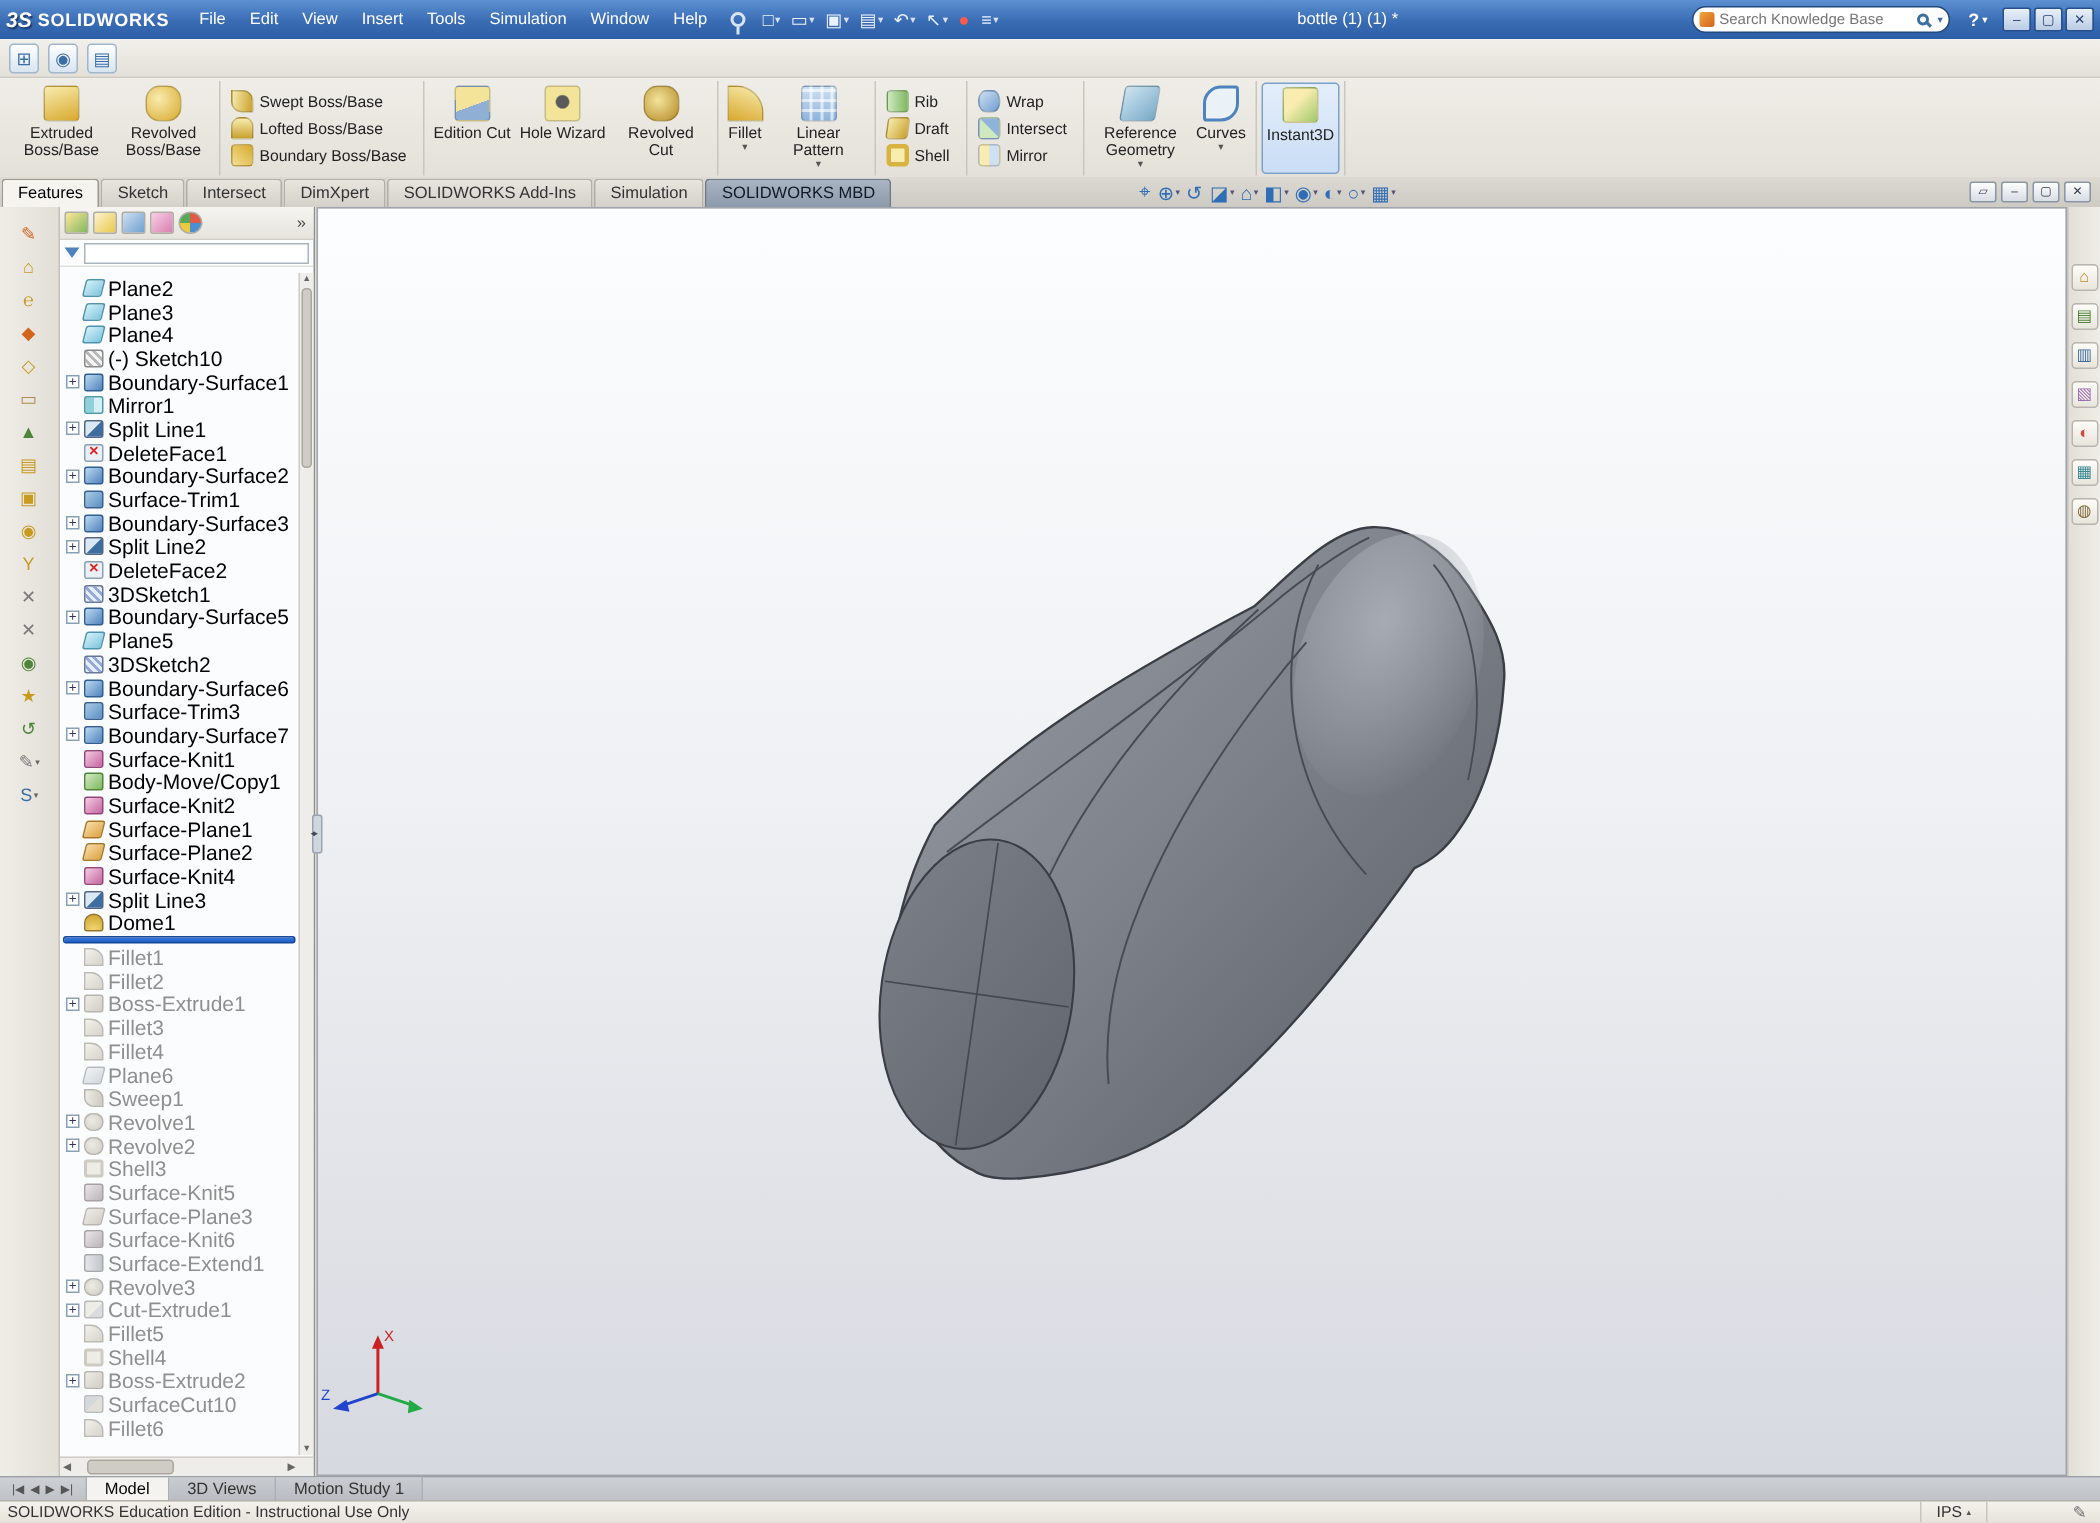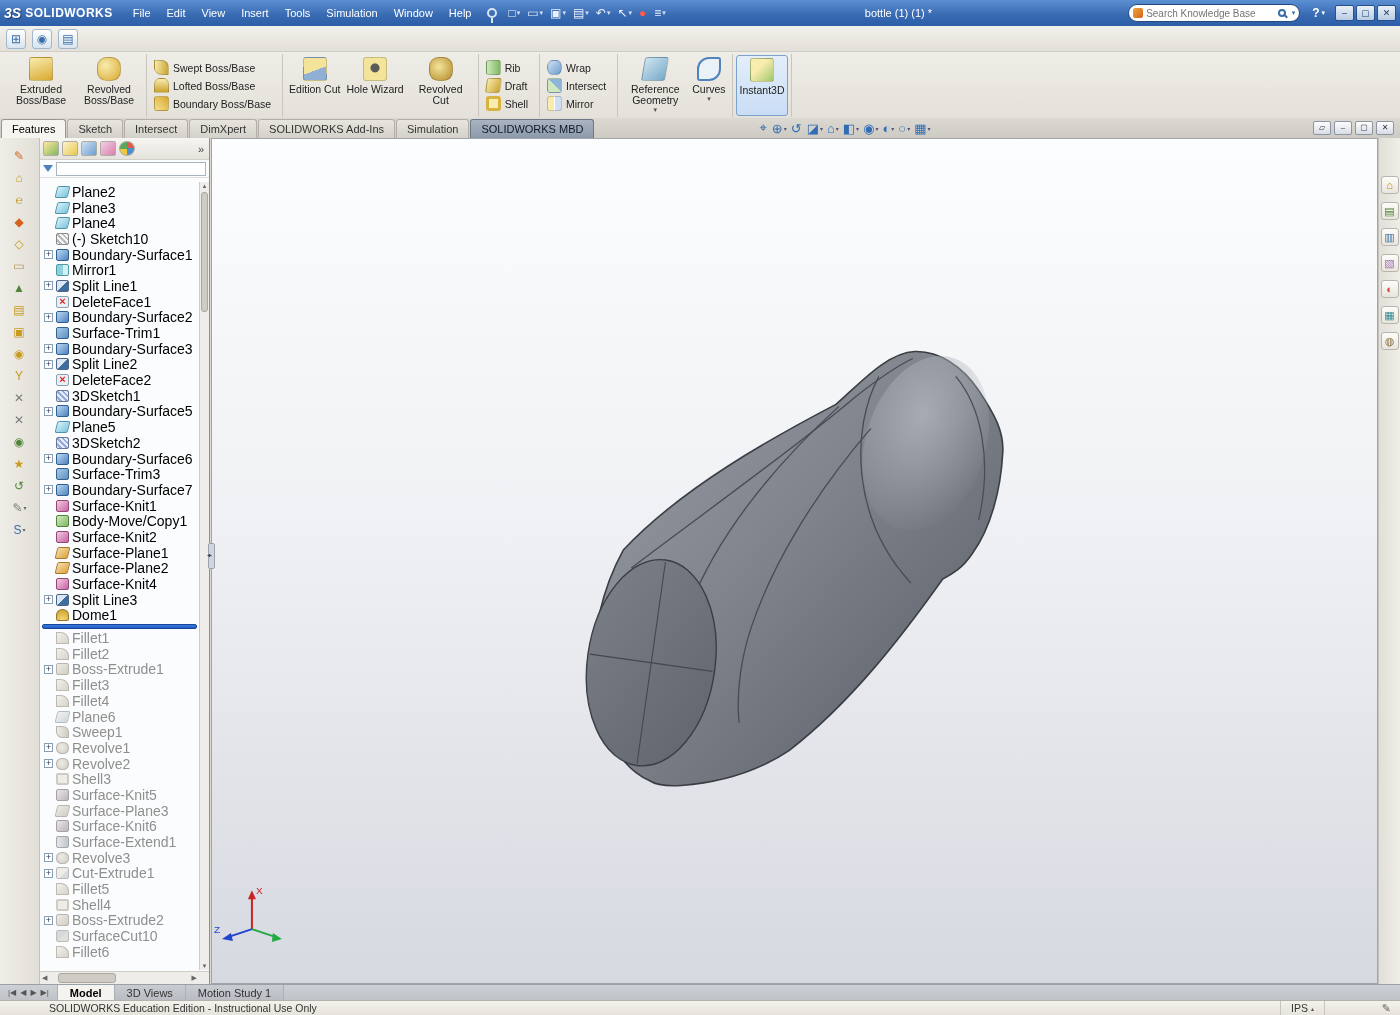--- a/index.html
+++ b/index.html
@@ -163,25 +163,25 @@
 
   
   .taskpane { position:absolute; right:0; top:0; width:22px; height:100%; background:linear-gradient(270deg,#efede7,#e2dfd8); border-left:1px solid #c5c2bb; display:flex; flex-direction:column; align-items:center; padding-top:38px; gap:8px; }
   .tk-btn { width:18px; height:18px; border:1px solid #b8b5ae; border-radius:3px; background:linear-gradient(#fdfcf8,#e8e5dc); font-size:11px; line-height:16px; text-align:center; }
   .tk-1{color:#c8861e;} .tk-2{color:#4f8538;} .tk-3{color:#3a6ea5;} .tk-4{color:#9a6ab0;} .tk-5{color:#d04a3a;} .tk-6{color:#3a8a96;} .tk-7{color:#806a3a;}
 
   
   .bottomtabs { position:absolute; left:0; top:984px; width:1400px; height:16px; background:linear-gradient(#cdd0d4,#bfc3c8); border-top:1px solid #9aa0a8; display:flex; align-items:stretch; }
   .bt-nav { display:flex; align-items:center; gap:4px; padding:0 8px; color:#555; font-size:8px; border-right:1px solid #aab0b8; }
   .bt-tab { padding:1px 12px 0; font-size:11px; color:#333; border-right:1px solid #aab0b8; display:flex; align-items:center; background:linear-gradient(#c9ccd1,#b9bdc3); }
-  .bt-tab.active { background:#f4f3ef; font-weight:bold; color:#000; }
+  .bt-tab.active { background:#f4f3ef; font-weight:normal; color:#000; }
 
   
   .statusbar { position:absolute; left:0; top:1000px; width:1400px; height:15px; background:linear-gradient(#f4f2ec,#e6e3dc); border-top:1px solid #b4b1aa; display:flex; align-items:center; padding:0 5px; font-size:10.5px; color:#333; }
-  .sb-left { flex:1;margin-left:44px; }
+  .sb-left { flex:1; }
   .sb-units { display:flex; align-items:center; gap:3px; padding:0 10px; border-left:1px solid #c8c5be; border-right:1px solid #c8c5be; height:100%; }
   .sb-units-caret { font-size:6px; color:#555; }
   .sb-edit { width:70px; text-align:right; color:#6a6a6a; font-size:11px; padding-right:4px; }
 </style>
 </head>
 <body>
 
 <div class="titlebar">
   <div class="logo">
     <span class="logo-mark">3S</span>
@@ -313,20 +313,34 @@
       <div class="rbtn-l">
         <span class="ri ri-holewizard"></span>
         <span class="rlbl">Hole Wizard</span>
         <span class="rcaret"></span>
       </div>
 
       <div class="rbtn-l">
         <span class="ri ri-revolvecut"></span>
         <span class="rlbl">Revolved Cut</span>
         <span class="rcaret"></span>
+      </div>
+    </div>
+  <div class="rgroup">
+
+      <div class="rbtn-l">
+        <span class="ri ri-fillet"></span>
+        <span class="rlbl">Fillet</span>
+        <span class="rcaret">▾</span>
+      </div>
+
+      <div class="rbtn-l">
+        <span class="ri ri-pattern"></span>
+        <span class="rlbl">Linear Pattern</span>
+        <span class="rcaret">▾</span>
       </div>
     </div>
   <div class="rgroup small-col">
 
       <div class="rbtn-s">
         <span class="ri ri-s ri-rib"></span>
         <span class="rlbl-s">Rib</span>
         <span class="rcaret-s"></span>
       </div>
 

